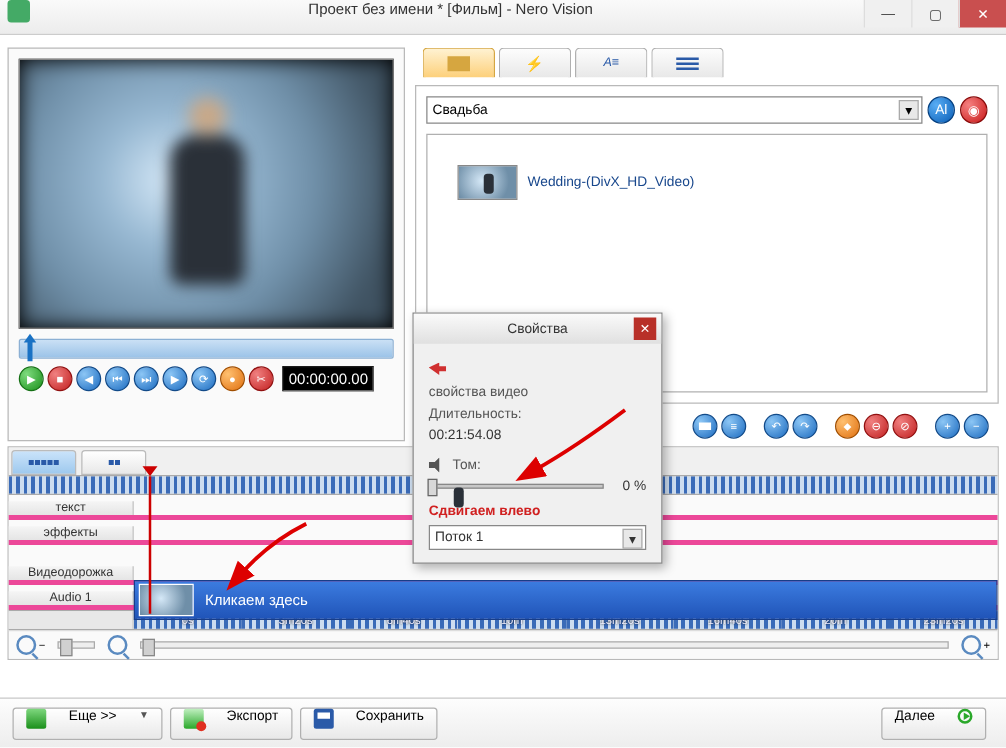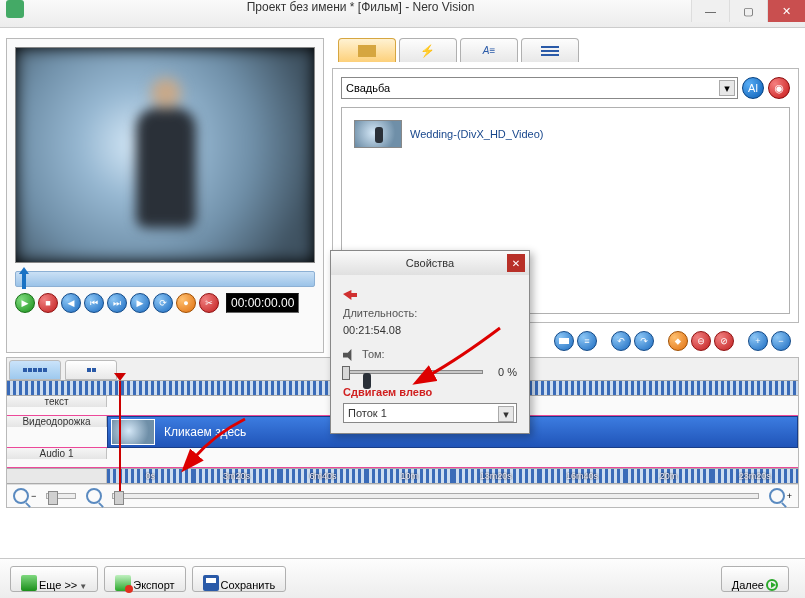--- a/index.html
+++ b/index.html
@@ -46,21 +46,21 @@
   .tab.active { background: linear-gradient(#fff2d2,#fdd07a); border-color: #d6a640; }
 
   .media-panel { flex: 1; border: 1px solid #b9b9b9; background: #fff; padding: 8px; display: flex; flex-direction: column; }
   .media-top { display: flex; align-items: center; gap: 4px; }
   .dropdown { flex: 1; height: 22px; border: 1px solid #888; background: #fff; display: flex; align-items: center; padding: 0 4px; position: relative; }
   .dropdown .arrow { position: absolute; right: 2px; top: 2px; width: 16px; height: 16px; background: #e8e8e8; border: 1px solid #aaa; display:flex; align-items:center; justify-content:center; }
   .roundbtn { width: 22px; height: 22px; border-radius: 50%; display:flex; align-items:center; justify-content:center; color:#fff; font-weight:normal; }
   .roundbtn.blue { background: radial-gradient(circle at 30% 30%, #58adf5, #0a5db5); border:1px solid #054080;}
   .roundbtn.red { background: radial-gradient(circle at 30% 30%, #f58080, #c81818); border:1px solid #8a0a0a;}
 
-  .media-list { margin-top: 8px; border: 1px solid #b0b0b0; background: #fff; flex: 1; padding: 12px; }
+  .media-list { margin-top: 8px; border: 1px solid #b0b0b0; background: #fff; flex: 1; padding: 24px; }
   .media-item { display: flex; align-items: center; gap: 8px; }
   .thumb { width: 48px; height: 28px; border: 1px solid #888; background: radial-gradient(circle at 40% 45%, #d5e8f7, #6f8fa8 70%); position: relative; }
   .thumb::after { content:""; position:absolute; left:20px; top:6px; width:8px; height:16px; background:#2a3038; border-radius:3px; }
   .media-label { color: #18478c; }
 
   .right-controls { display: flex; justify-content: flex-end; align-items: center; gap: 3px; margin-top: 8px; margin-right: 8px; }
 
   
   .timeline-wrap { margin: 6px; border: 1px solid #b9b9b9; background: #fafafa; }
   .tl-tabs { height: 22px; background: #f0f0f0; display: flex; }
@@ -68,41 +68,41 @@
   .tl-tab.active { background: linear-gradient(#cae3fa,#9ec9ee); }
   .tab-squares { display:flex; gap:1px; }
   .tab-squares span { width:4px; height:4px; background:#2a5aa8; }
 
   .tl-body { background: #fafafa; }
   .tl-ruler-top { height: 16px; background: repeating-linear-gradient(90deg, #3a6bb8 0, #3a6bb8 3px, #cdddf0 3px, #cdddf0 6px); border-top: 1px solid #aaa; border-bottom: 1px solid #aaa; position: relative; }
   .playhead { position: absolute; left: 112px; top: 0; width: 2px; height: 110px; background: #c00; z-index: 5; }
   .playhead::before { content:""; position:absolute; top:-8px; left:-5px; width:0; height:0; border-left:6px solid transparent; border-right:6px solid transparent; border-top:8px solid #c00; }
 
   .tl-rows { position: relative; }
-  .tl-row { display: flex; align-items: flex-start; height: 20px; border-bottom: 1px solid #ec4899; }
+  .tl-row { display: flex; align-items: flex-end; height: 20px; border-bottom: 4px solid #ec4899; }
   .tl-row.tall { height: 32px; }
   .tl-row-label { width: 100px; background: linear-gradient(#f5f5f5,#e5e5e5); border-right: 1px solid #c0c0c0; display:flex; align-items:center; justify-content:center; font-size:10px; color:#333; }
   .tl-row-track { flex:1; background: #f4f4f4; position: relative; }
   .clip { position:absolute; left:0; top:0; right:0; height:32px; background: linear-gradient(#3c7ce0, #2054b8); border:1px solid #183d88; display:flex; align-items:center; }
   .clip-thumb { width:44px; height:26px; margin:0 3px; background: radial-gradient(circle at 40% 45%, #d5e8f7, #6f8fa8 70%); border:1px solid #fff; }
   .clip-text { color:#fff; font-size:12px; margin-left:6px; }
 
   .tl-ruler-bottom { height: 16px; display:flex; border-top:1px solid #aaa; border-bottom:1px solid #aaa; }
   .tl-time-cell { flex:1; overflow:hidden; background: repeating-linear-gradient(90deg,#3a6bb8 0,#3a6bb8 3px,#cdddf0 3px,#cdddf0 6px); font-size:9px; color:#eef; display:flex; align-items:center; justify-content:center; text-shadow:0 0 2px #000; white-space:nowrap; }
   .tl-zoom { display:flex; align-items:center; gap:2px; padding:3px 6px; border-top:1px solid #ddd; }
   .zoom-lens { width:16px; height:16px; border:2px solid #5a8ac0; border-radius:50%; position:relative; }
   .zoom-lens::after { content:""; position:absolute; right:-4px; bottom:-4px; width:6px; height:2px; background:#5a8ac0; transform:rotate(45deg); }
   .zoom-slider { flex:1; height:6px; border:1px solid #aaa; background:#eee; margin: 0 8px; position:relative; }
   .zoom-slider::after { content:""; position:absolute; top:-3px; width:8px; height:12px; background:#d0d0d0; border:1px solid #888; }
   .zoom-slider.z1::after { left:1px; }
   .zoom-slider.z2::after { left:1px; }
 
   
   .bottombar { position:absolute; bottom:0; left:0; right:0; height:40px; border-top:1px solid #c8c8c8; background:linear-gradient(#fdfdfd,#ededed); display:flex; align-items:center; padding:0 10px; }
-  .bbtn { height:26px; padding:0 10px; border:1px solid #b0b0b0; background:linear-gradient(#fff,#e8e8e8); border-radius:3px; display:flex; align-items:flex-end; gap:2px; margin-right:6px; }
+  .bbtn { height:26px; padding:0 10px; border:1px solid #b0b0b0; background:linear-gradient(#fff,#e8e8e8); border-radius:3px; display:flex; align-items:flex-start; gap:18px; margin-right:6px; }
   .bbtn .ic { width:16px; height:16px; }
   .ic.more { background:linear-gradient(#7fd87f,#1a8f1a); border-radius:2px; }
   .ic.export { background:linear-gradient(#c0f0c0,#2aa82a); border-radius:2px; position:relative; }
   .ic.export::after { content:""; position:absolute; right:-2px; bottom:-2px; width:8px; height:8px; background:#e03020; border-radius:50%; }
   .ic.save { background:#2a5aa8; border-radius:2px; position:relative; }
   .ic.save::after { content:""; position:absolute; left:3px; top:3px; width:10px; height:5px; background:#fff; }
   .ic.next-arrow { width:12px; height:12px; border:2px solid #2aa82a; border-radius:50%; position:relative; }
   .ic.next-arrow::after { content:""; position:absolute; left:3px; top:1px; width:0; height:0; border-left:5px solid #2aa82a; border-top:3px solid transparent; border-bottom:3px solid transparent; }
   .spacer { flex:1; }
   .bbtn .down { font-size:8px; color:#555; }
@@ -248,20 +248,24 @@
   </div>
   <div class="tl-body">
     <div class="tl-ruler-top">
       <div class="playhead"></div>
     </div>
     <div class="tl-rows">
       <div class="tl-row">
         <div class="tl-row-label">текст</div>
         <div class="tl-row-track"></div>
       </div>
+      <div class="tl-row">
+        <div class="tl-row-label">эффекты</div>
+        <div class="tl-row-track"></div>
+      </div>
       <div class="tl-row tall">
         <div class="tl-row-label">Видеодорожка</div>
         <div class="tl-row-track">
           <div class="clip">
             <div class="clip-thumb"></div>
             <span class="clip-text">Кликаем здесь</span>
           </div>
         </div>
       </div>
       <div class="tl-row">
@@ -313,20 +317,21 @@
   </div>
 </div>
 
 <div class="dialog">
   <div class="dialog-title">
     <span>Свойства</span>
     <div class="dialog-close">✕</div>
   </div>
   <div class="dialog-body">
     <div class="row"><span class="pin"></span></div>
+    <div class="row lbl">свойства видео</div>
     <div class="row lbl">Длительность:</div>
     <div class="row">00:21:54.08</div>
     <div class="row" style="margin-top:12px">
       <span class="spk-icon"></span>
       <span class="lbl">Том:</span>
     </div>
     <div class="volslider">
       <div class="track">
           <div class="thumb"></div>
         </div>

